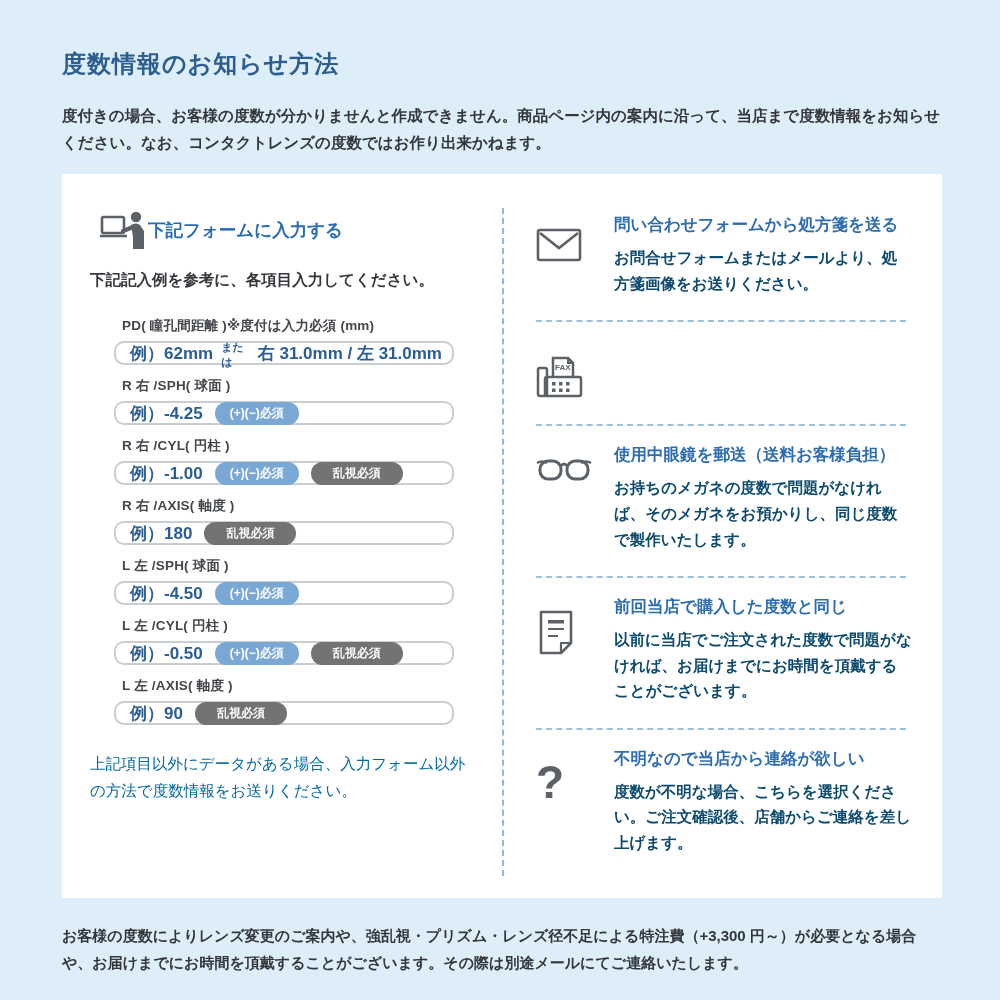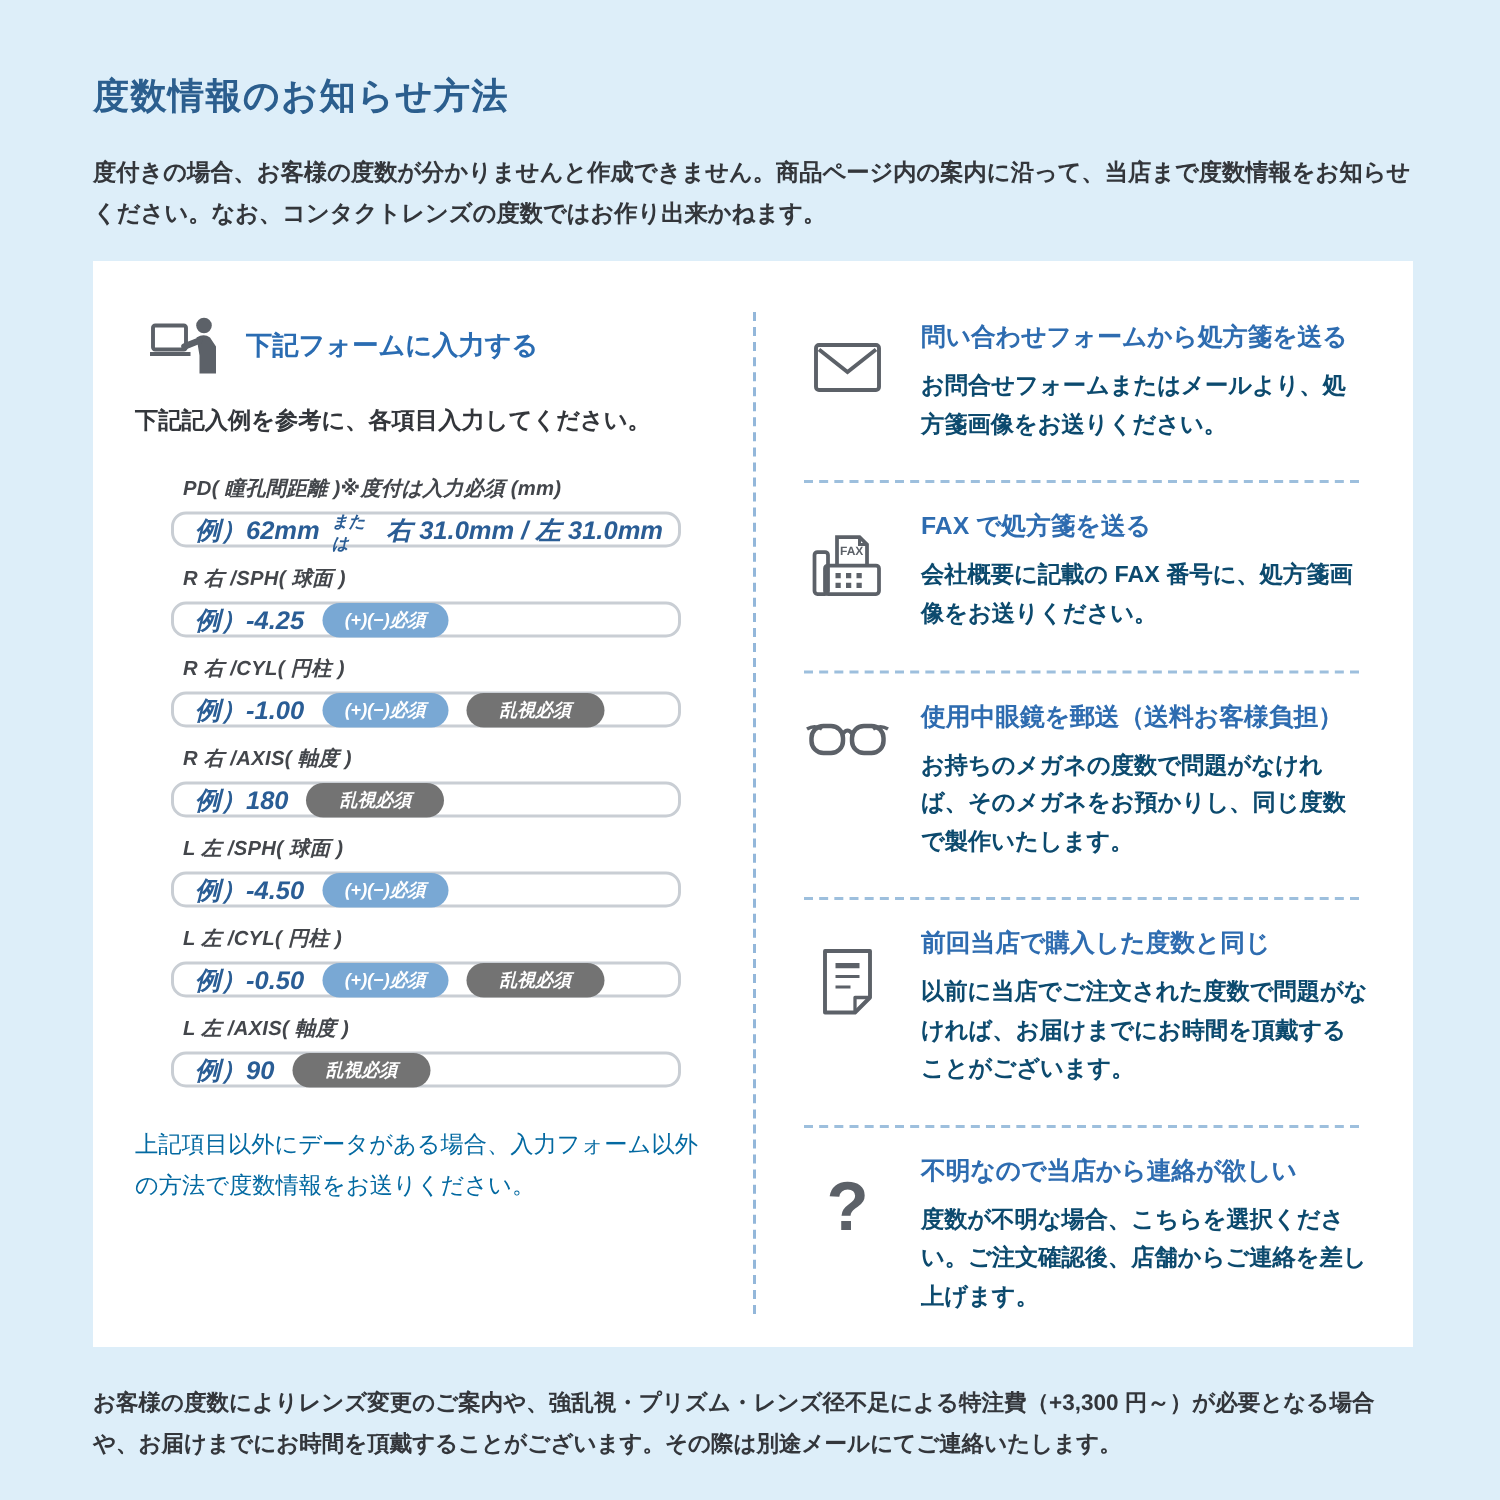--- a/index.html
+++ b/index.html
@@ -28,26 +28,26 @@
   }
 
   
   .col-left { width:440px; padding:36px 0 0 28px; }
   .col-divider {
     width:0; border-left:2px dashed #93b7da;
     margin:34px 0 22px 0; align-self:stretch;
   }
   .col-right { flex:1; padding:26px 30px 0 32px; }
 
-  .form-header { display:flex; align-items:center; gap:16px; margin-left:10px; }
+  .form-header { display:flex; align-items:center; margin-left:10px; }
   .form-header-title { font-size:17.5px; font-weight:bold; color:#2a6cb2; }
 
   .form-instruction { font-size:15.5px; font-weight:bold; color:#33363b; margin:20px 0 0 0; }
 
-  .form-rows { margin:26px 0 0 24px;font-style:italic; }
+  .form-rows { margin:26px 0 0 24px; }
   .f-label {
     font-size:13.5px; font-weight:bold; color:#43464b;
     margin:0 0 6px 8px; letter-spacing:0.2px;
   }
   .f-box {
     width:340px; height:24px;
     border:2px solid #c9ced4; border-radius:10px; background:#fff;
     display:flex; align-items:center; gap:12px;
     padding:0 10px 0 14px; margin-bottom:12px;
   }
@@ -61,21 +61,21 @@
   .pill-astigmatism { background:#737373; padding-left:22px; padding-right:22px; }
 
   .form-note {
     font-size:15.5px; font-weight:normal; color:#0369a1;
     line-height:1.7; margin:26px 0 0 0; width:378px;
   }
 
   
   .method { display:flex; gap:20px; padding:14px 0 20px 0; }
   .method-icon {
-    width:58px; min-width:58px; display:flex; justify-content:center;
+    width:58px; min-width:58px; display:flex; 
     align-items:flex-start; padding-top:14px; color:#585d64;
   }
   .method-texts { flex:1; }
   .method-title { font-size:16.5px; font-weight:bold; color:#2e6cb0; margin-bottom:9px; }
   .method-body { font-size:15.5px; font-weight:bold; color:#0c4a6e; line-height:1.65; }
   .h-divider { border-top:2px dashed #9dbfdd; margin:4px 6px 4px 0; }
   .q-glyph { font-size:46px; font-weight:bold; color:#5c6168; line-height:0.9; }
 
   
   .footer-note {
@@ -187,24 +187,20 @@
               <g fill="#5c6168">
                 <rect x="16" y="28" width="3.5" height="3.5"></rect>
                 <rect x="23" y="28" width="3.5" height="3.5"></rect>
                 <rect x="30" y="28" width="3.5" height="3.5"></rect>
                 <rect x="16" y="34.5" width="3.5" height="3.5"></rect>
                 <rect x="23" y="34.5" width="3.5" height="3.5"></rect>
                 <rect x="30" y="34.5" width="3.5" height="3.5"></rect>
               </g>
             </svg>
           </div>
-          <div class="method-texts">
-            <div class="method-title">FAX で処方箋を送る</div>
-            <div class="method-body">会社概要に記載の FAX 番号に、処方箋画像をお送りください。</div>
-          </div>
         </div>
         <div class="h-divider"></div>
         <div class="method">
           <div class="method-icon">
             <svg width="56" height="26" viewBox="0 0 56 26">
               <path d="M1 5 q5 -3 10 0 M45 5 q5 -3 10 0" fill="none" stroke="#5c6168" stroke-width="2.4"></path>
               <rect x="4" y="3" width="21" height="18" rx="8" fill="none" stroke="#5c6168" stroke-width="3"></rect>
               <rect x="31" y="3" width="21" height="18" rx="8" fill="none" stroke="#5c6168" stroke-width="3"></rect>
               <path d="M25 8 q3 -4 6 0" fill="none" stroke="#5c6168" stroke-width="2.8"></path>
             </svg>

